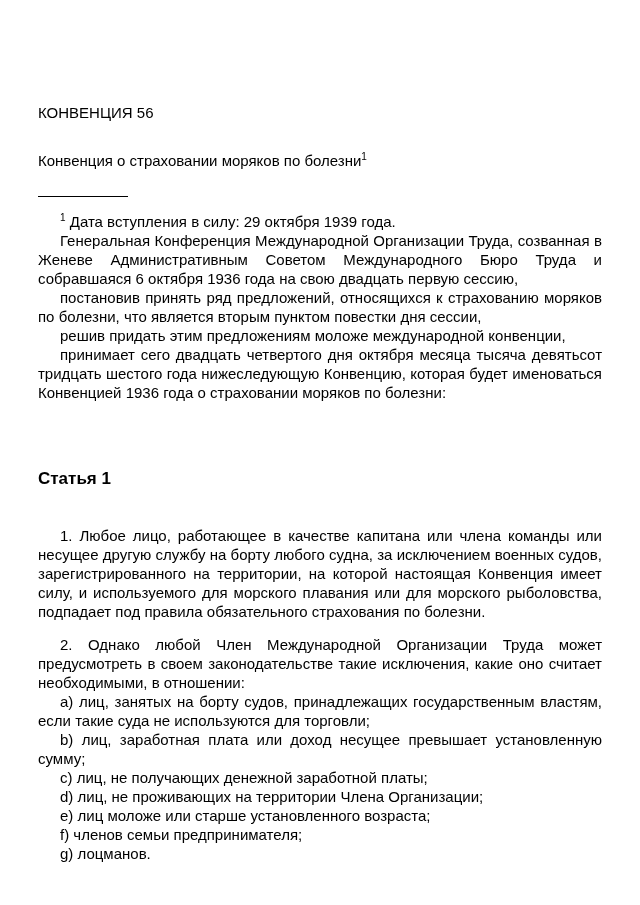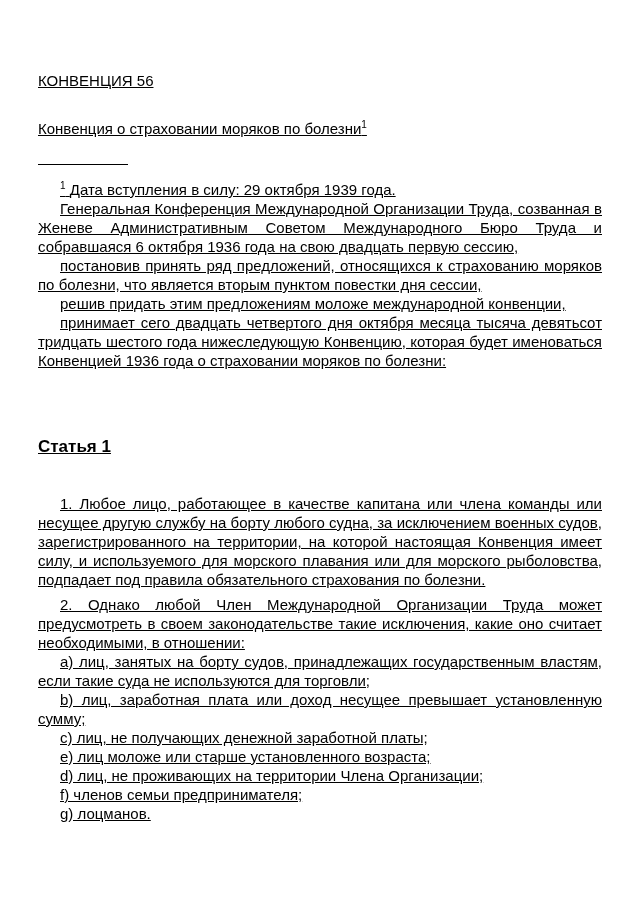--- a/index.html
+++ b/index.html
@@ -8,22 +8,21 @@
     width: 640px;
     height: 905px;
     background: #ffffff;
     color: #000000;
     font-family: "Liberation Sans", sans-serif;
     overflow: hidden;
   }
   .page {
     width: 640px;
     height: 905px;
-    padding: 72px 38px 0 38px;
-    text-decoration: underline;
+    padding: 104px 38px 0 38px;
   }
   .doc-title {
     margin: 0;
     font-size: 15px;
     line-height: 18px;
     font-weight: normal;
   }
   .doc-subtitle {
     margin: 30px 0 8px 0;
     font-size: 15px;
@@ -49,21 +48,21 @@
     text-align: justify;
     text-indent: 22px;
   }
   .article-heading {
     margin: 66px 0 0 0;
     font-size: 17px;
     line-height: 21px;
     font-weight: bold;
   }
   .p1 { margin-top: 37px; }
-  .p2 { margin-top: 6px; }
+  .p2 { margin-top: 14px; }
 </style>
 </head>
 <body>
 
 <div class="page">
 
   <p class="doc-title">КОНВЕНЦИЯ 56</p>
 
   <p class="doc-subtitle"><span>Конвенция о страховании моряков по болезни</span><sup class="fn-ref">1</sup></p>
 
@@ -81,19 +80,19 @@
   <h2 class="article-heading">Статья 1</h2>
 
   <p class="para p1">1. Любое лицо, работающее в качестве капитана или члена команды или несущее другую службу на борту любого судна, за исключением военных судов, зарегистрированного на территории, на которой настоящая Конвенция имеет силу, и используемого для морского плавания или для морского рыболовства, подпадает под правила обязательного страхования по болезни.</p>
 
   <p class="para p2">2. Однако любой Член Международной Организации Труда может предусмотреть в своем законодательстве такие исключения, какие оно считает необходимыми, в отношении:</p>
 
   <div class="list">
     <p class="para">a) лиц, занятых на борту судов, принадлежащих государственным властям, если такие суда не используются для торговли;</p>
     <p class="para">b) лиц, заработная плата или доход несущее превышает установленную сумму;</p>
     <p class="para">c) лиц, не получающих денежной заработной платы;</p>
+    <p class="para">d) лиц, не проживающих на территории Члена Организации;</p>
     <p class="para">e) лиц моложе или старше установленного возраста;</p>
-    <p class="para">d) лиц, не проживающих на территории Члена Организации;</p>
     <p class="para">f) членов семьи предпринимателя;</p>
     <p class="para">g) лоцманов.</p>
   </div>
 
 </div>
 
 </body></html>

